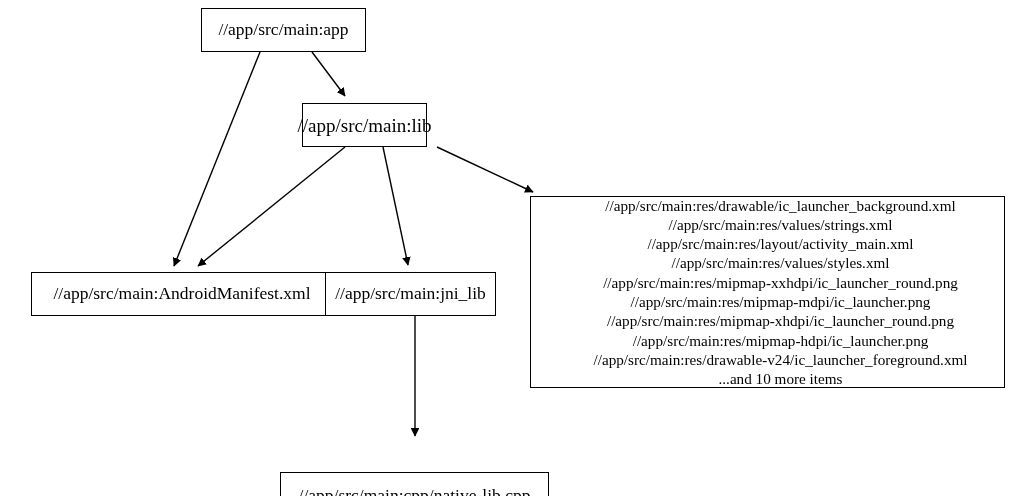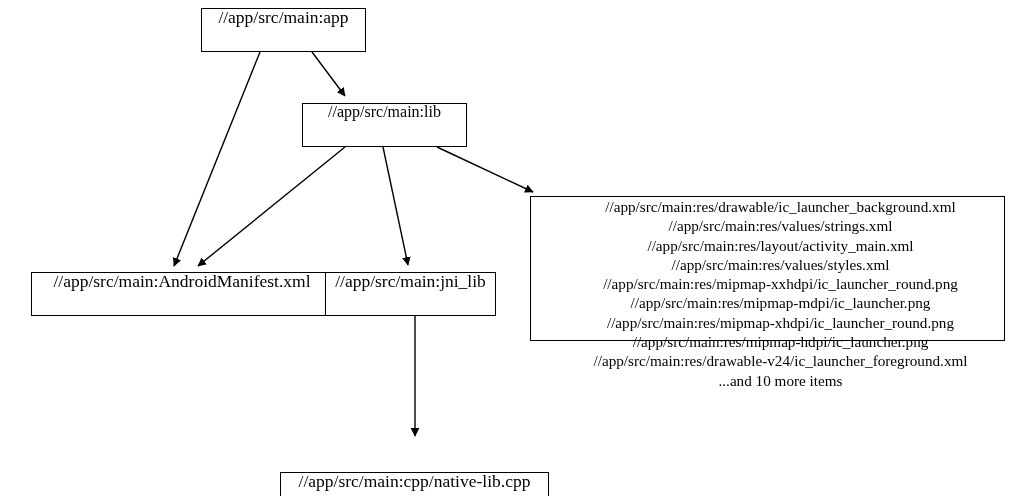--- a/index.html
+++ b/index.html
@@ -23,40 +23,40 @@
     width: 1018px;
     height: 496px;
     pointer-events: none;
   }
   .node {
     position: absolute;
     box-sizing: border-box;
     border: 1px solid #000000;
     background: #ffffff;
     display: flex;
-    align-items: flex-start;
+    align-items: center;
     justify-content: center;
     color: #000000;
     white-space: pre;
     text-align: center;
     line-height: 1.0;
   }
   .node-label {
     display: block;
     white-space: pre;
     text-align: center;
   }
   
   #node-app      { left: 201px; top: 8px;   width: 165px; height: 44px;  font-size: 17.5px; }
-  #node-lib      { left: 302px; top: 103px; width: 165px; height: 44px;  font-size: 16px; }
+  #node-lib      { left: 302px; top: 103px; width: 125px; height: 44px;  font-size: 19px; }
   #node-manifest { left: 3px;   top: 272px; width: 302px; height: 44px;  font-size: 17.5px; margin-left: 28px; }
   #node-jnilib   { left: 325px; top: 272px; width: 171px; height: 44px;  font-size: 17.5px; }
   #node-cpp      { left: 280px; top: 442px; width: 269px; height: 47px;  font-size: 17.5px; margin-top: 30px; }
   
-  #node-res      { left: 530px; top: 196px; width: 475px; height: 145px; font-size: 15.2px; padding-left: 26px; }
+  #node-res      { left: 530px; top: 196px; width: 475px; height: 192px; font-size: 15.2px; padding-left: 26px; }
   #node-res .node-label { line-height: 19.3px; }
 </style>
 </head>
 <body>
 
 <div id="canvas">
 
   <svg id="edge-layer" viewBox="0 0 1018 496" width="1018" height="496" xmlns="http://www.w3.org/2000/svg">
     <defs>
       <marker id="arrow" viewBox="0 0 10 10" refX="9.2" refY="5" markerWidth="6.2" markerHeight="6.2" orient="auto-start-reverse">

